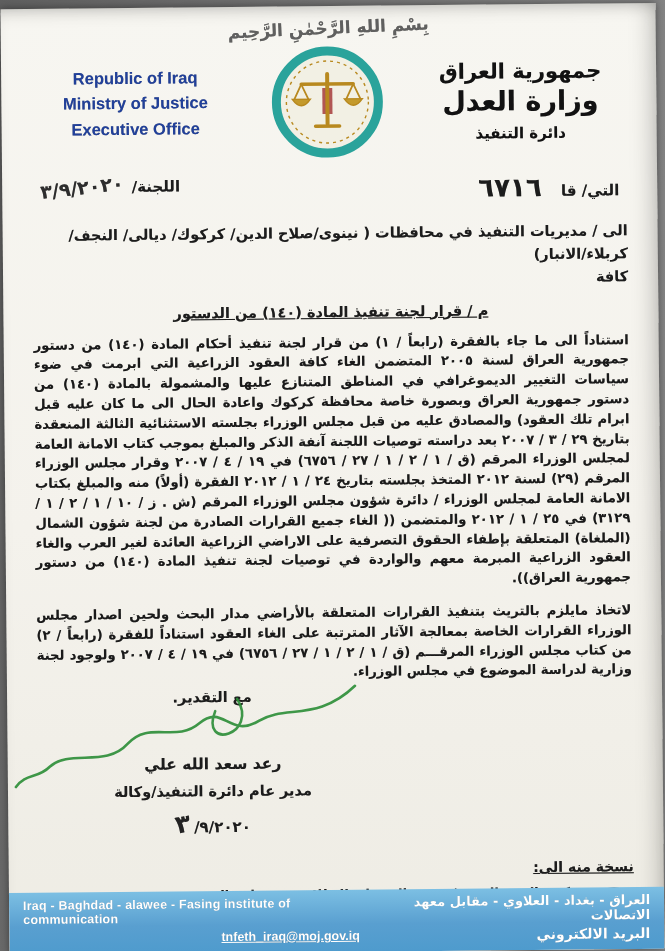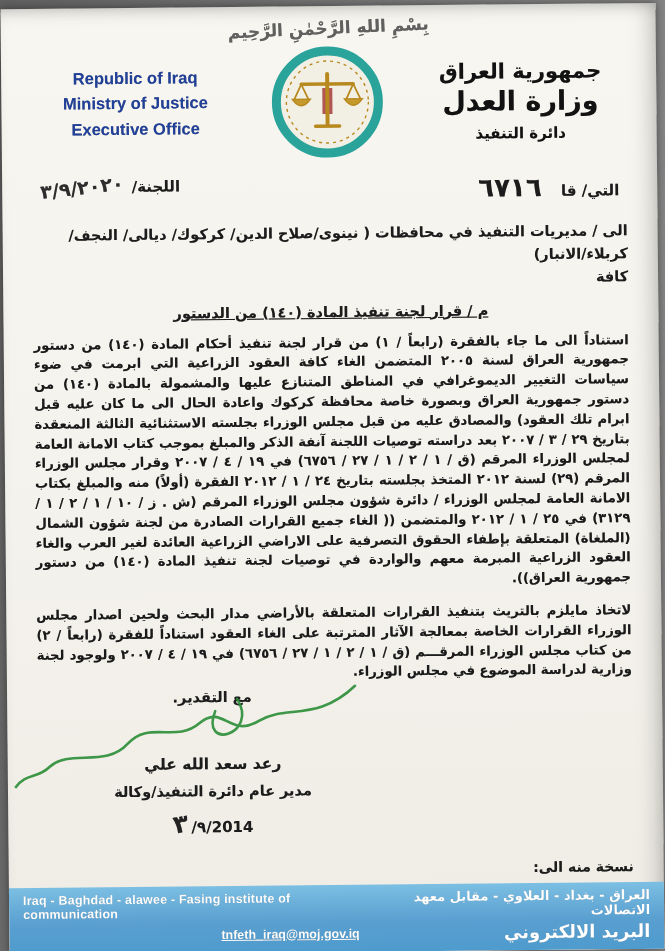--- a/index.html
+++ b/index.html
@@ -52,36 +52,36 @@
   .sigscribble svg { position:absolute; top:-38px; left:-30px; width:370px; height:125px;
                      pointer-events:none; }
   .sig-name { font-weight:bold; font-size:15.5px; }
   .sig-title { font-weight:bold; font-size:14.5px; margin-top:10px; }
   .sig-date { margin-top:10px; font-weight:bold; font-size:15px; }
   .sig-date .day { display:inline-block; font-size:25px; font-weight:bold; color:#222;
                    transform:rotate(-10deg); margin-right:3px; }
 
   .cc { margin-top:12px; text-align:right; }
   .cc-heading { display:inline-block; font-weight:bold; font-size:14px;
-                margin-bottom:9px;margin-top:12px; }
+                text-decoration:underline; margin-bottom:9px;margin-top:12px; }
   .cc-item { display:flex; align-items:center; gap:10px; margin-bottom:7px;
              font-weight:bold; font-size:13px; }
   .tick { flex:0 0 auto; }
 
   .footer { position:absolute; left:0; right:0; bottom:0;
             background:linear-gradient(180deg,#7cbfe3 0%, #599fd0 55%, #4e9bcd 100%);
             padding:5px 14px 8px; color:#ffffff; }
   .f-row1 { display:flex; justify-content:space-between; align-items:center; }
   .f-en { font-family:"Liberation Sans", sans-serif; font-weight:bold; font-size:12.5px;
           letter-spacing:.2px; }
   .f-ar { font-weight:bold; font-size:13px; }
   .f-row2 { display:flex; align-items:center; margin-top:3px; }
   .f-email { margin-left:198px; font-family:"Liberation Sans", sans-serif; font-weight:bold;
              font-size:12.5px; text-decoration:underline; }
-  .f-email-label { margin-left:auto; font-weight:bold; font-size:18px; }
+  .f-email-label { margin-left:auto; font-weight:bold; font-size:14px; }
 </style>
 </head>
 <body>
 
 <div class="backdrop">
   <div class="paper">
 
     <div class="bismillah" dir="rtl">بِسْمِ اللهِ الرَّحْمٰنِ الرَّحِيم</div>
 
     <div class="letterhead">
@@ -144,21 +144,21 @@
         <svg viewBox="0 0 370 125">
           <g stroke="#2f8f3a" stroke-width="2.6" fill="none" stroke-linecap="round" opacity="0.92">
             <path d="M348 20 C 310 56, 278 38, 252 54 C 222 72, 216 36, 192 56 C 168 76, 142 52, 120 76 C 98 100, 62 80, 42 98 C 30 110, 18 104, 8 118"></path>
             <path d="M230 32 C 252 68, 192 84, 208 44"></path>
           </g>
         </svg>
       </div>
       <div class="sig-name">رعد سعد الله علي</div>
       <div class="sig-title">مدير عام دائرة التنفيذ/وكالة</div>
       <div class="sig-date" dir="ltr">
-        <span class="day">٣</span><span>/٩/2014</span>
+        <span class="day">٣</span><span>/٩/٢٠٢٠</span>
       </div>
     </div>
 
     <div class="cc" dir="rtl">
       <div>
         <span class="cc-heading">نسخة منه الى:</span>
       </div>
       <div class="cc-item">
         <svg class="tick" width="46" height="16" viewBox="0 0 46 16">
           <path d="M3 12 C 15 4, 30 4, 43 8" stroke="#222" stroke-width="2.2" fill="none" stroke-linecap="round"></path>

